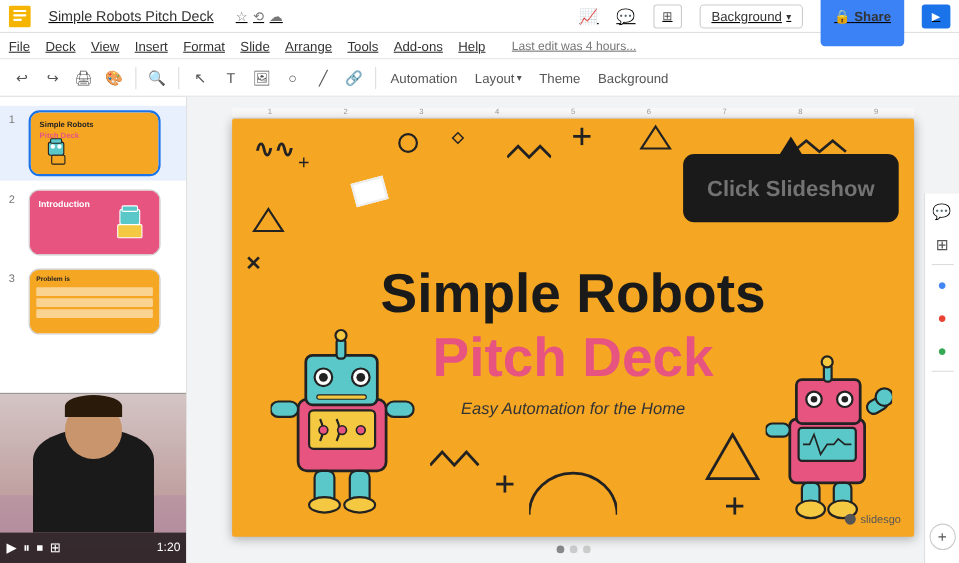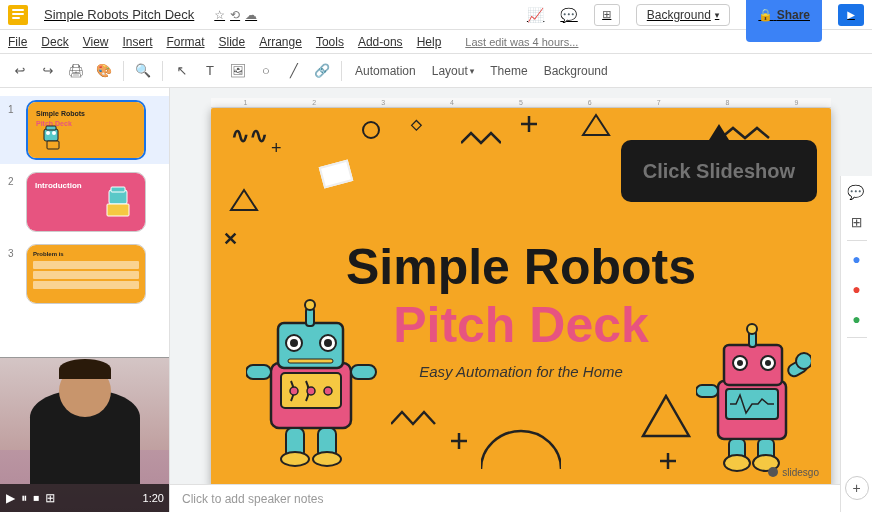--- a/index.html
+++ b/index.html
@@ -476,23 +476,20 @@
 
       </div>
     </div>
 
     <div style="display:flex;gap:5px;margin-top:8px;">
       <div style="width:7px;height:7px;border-radius:50%;background:#888;"></div>
       <div style="width:7px;height:7px;border-radius:50%;background:#ccc;"></div>
       <div style="width:7px;height:7px;border-radius:50%;background:#ccc;"></div>
     </div>
 
-    <div id="notes-bar" style="position:absolute;bottom:0;left:0;right:0;height:28px;background:#fff;border-top:1px solid #e0e0e0;display:flex;align-items:center;padding:0 12px;font-size:12px;color:#999;">
-      <span>Click to add speaker notes</span>
-    </div>
   </div>
 
   <div id="right-panel">
     <button class="rp-btn" title="Comments">💬</button>
     <button class="rp-btn" title="Slides">⊞</button>
     <div class="rp-sep"></div>
     <button class="rp-btn" title="Explore" style="color:#4285f4;">●</button>
     <button class="rp-btn" style="color:#ea4335;">●</button>
     <button class="rp-btn" style="color:#34a853;">●</button>
     <div class="rp-sep"></div>

